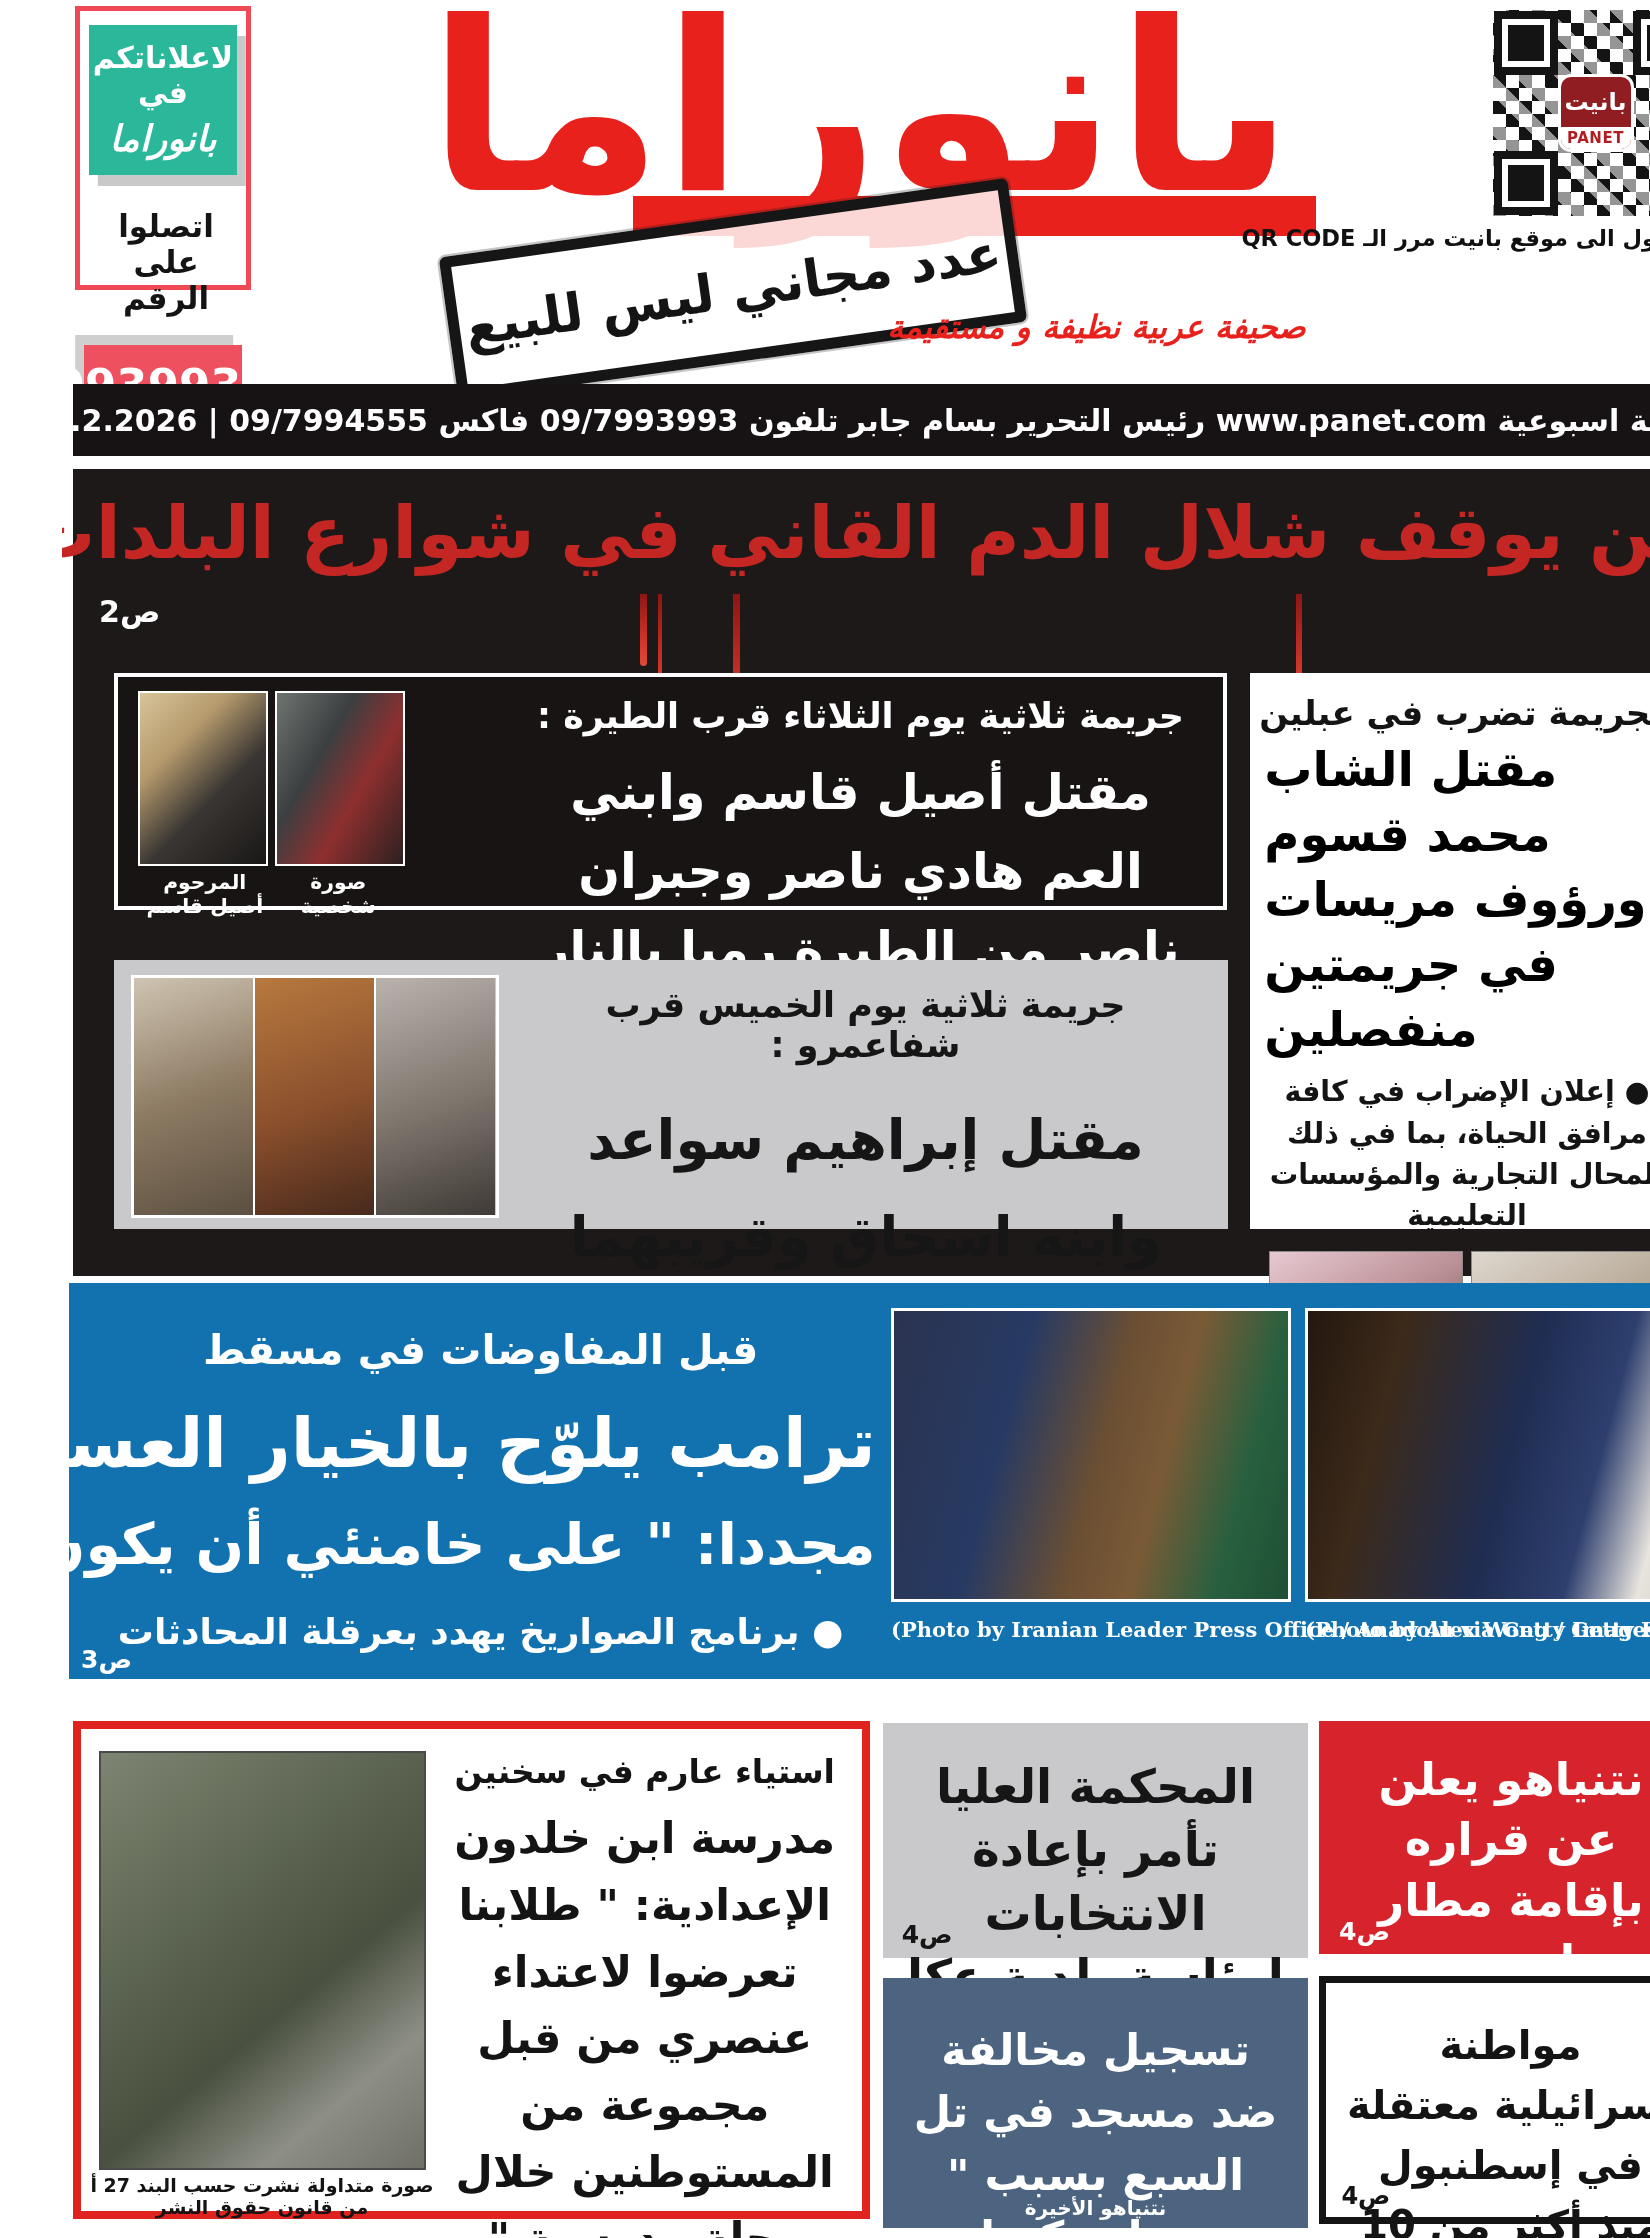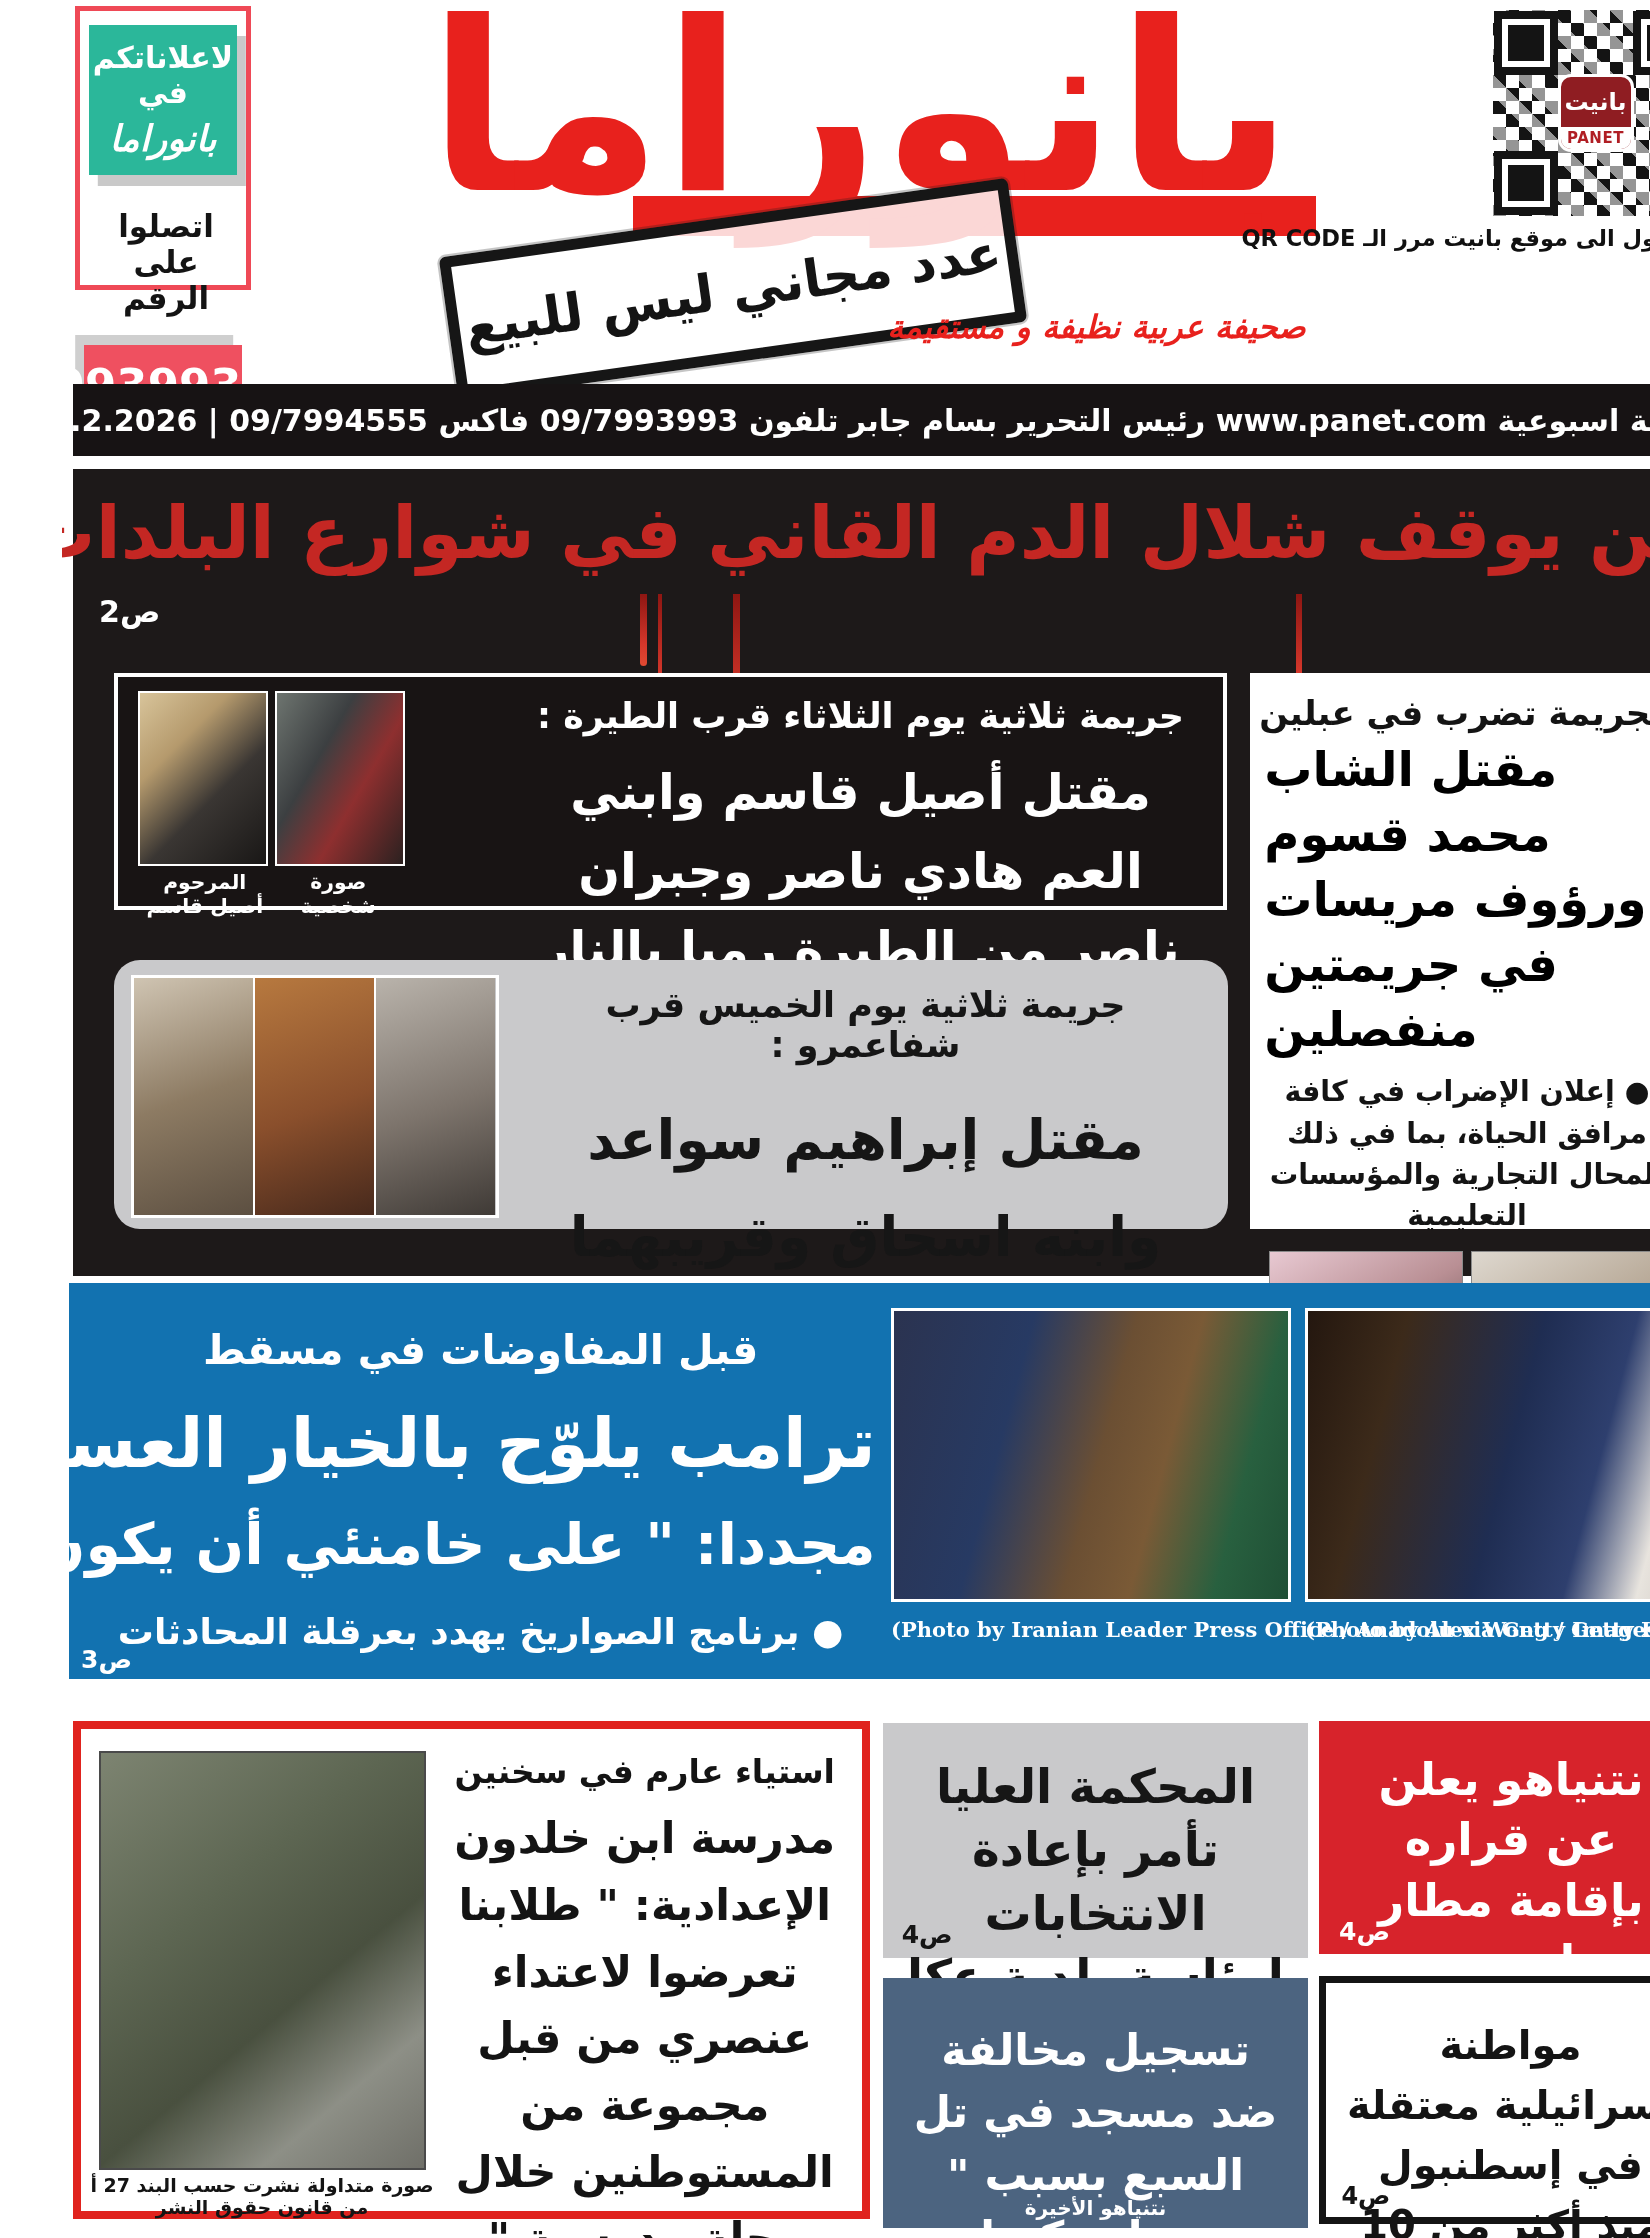--- a/index.html
+++ b/index.html
@@ -69,21 +69,21 @@
   .tira-text { position:absolute; right:11px; top:0; width:703px; text-align:center; color:#fff; }
   .tira-kicker { margin-top:18.7px; font-size:35px; font-weight:bold; }
   .tira-headline { margin-top:18.7px; font-size:49px; font-weight:bold; line-height:1.6; padding:0 5.5px; }
   .tira-photos { position:absolute; left:20px; top:14.3px; display:flex; gap:6.6px; direction:ltr; }
   .tira-photos .photo { width:126px; height:171px; border:2.2px solid #fff; }
   .photo-aseel { background:linear-gradient(135deg,#d8c49a 0%,#b59a6d 30%,#3a3633 60%,#191716 100%); }
   .photo-carselfie { background:linear-gradient(120deg,#6e7570 0%,#3c3f41 35%,#8e2f2f 62%,#2b2120 100%); }
   .tira-captions { position:absolute; left:20px; top:193px; width:267px; display:flex; direction:ltr; }
   .tira-captions div { flex:1; color:#fff; font-size:20.3px; font-weight:bold; text-align:center; }
 
-  .box-shefa { position:absolute; left:41px; top:491px; width:1114px; height:269px; background:#c9c9cb;border-radius:26px; }
+  .box-shefa { position:absolute; left:41px; top:491px; width:1114px; height:269px; background:#c9c9cb; }
   .shefa-photos { position:absolute; left:16.5px; top:15.4px; width:362px; height:237px;
                   border:3.3px solid #fff; display:flex; direction:ltr; }
   .shefa-photos .photo { flex:1; border-right:2.2px solid #fff; }
   .shefa-photos .photo:last-child { border-right:none; }
   .photo-shefa1 { background:linear-gradient(160deg,#cfc4b2 0%,#8d7b63 50%,#5c4f41 100%); }
   .photo-shefa2 { background:linear-gradient(160deg,#b7793f 0%,#8a4f2c 55%,#47291c 100%); }
   .photo-shefa3 { background:linear-gradient(160deg,#b9b3ab 0%,#7d746c 55%,#3f3a36 100%); }
   .shefa-text { position:absolute; right:16.5px; top:0; width:692px; text-align:center; color:#161616; }
   .shefa-kicker { margin-top:25px; font-size:35px; font-weight:bold; }
   .shefa-headline { margin-top:27.4px; font-size:55px; font-weight:bold; line-height:1.75; }

